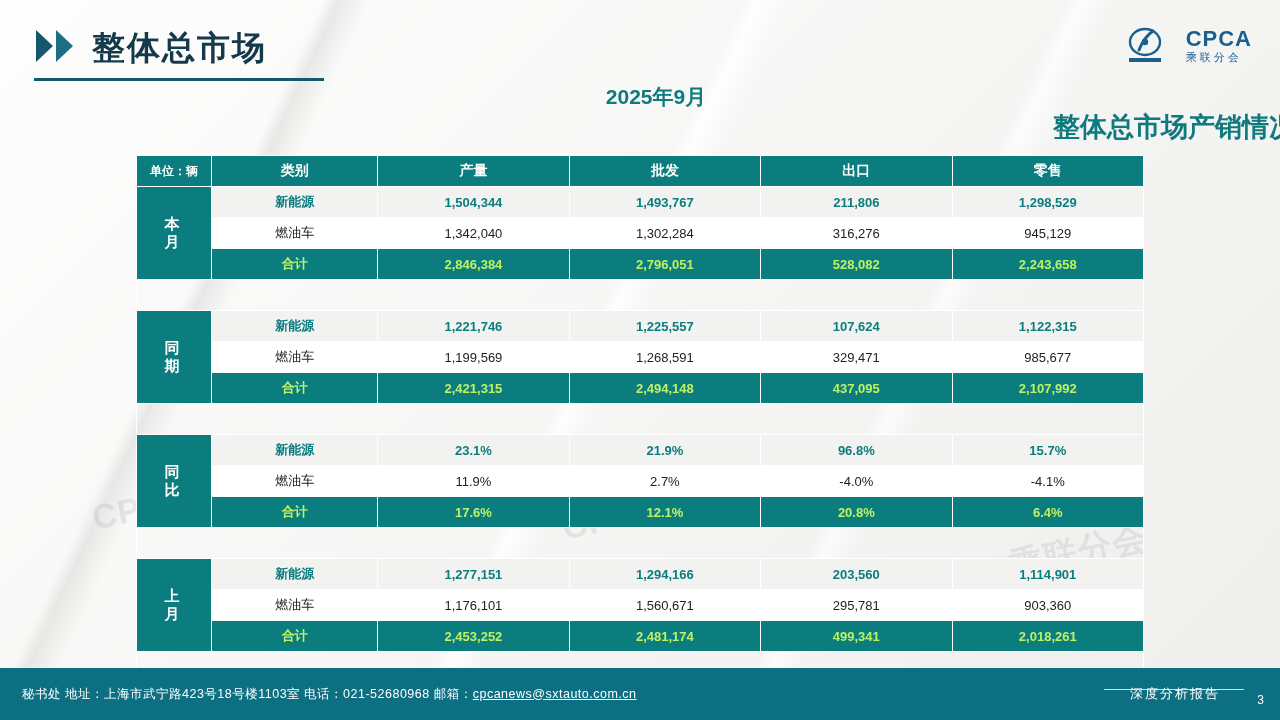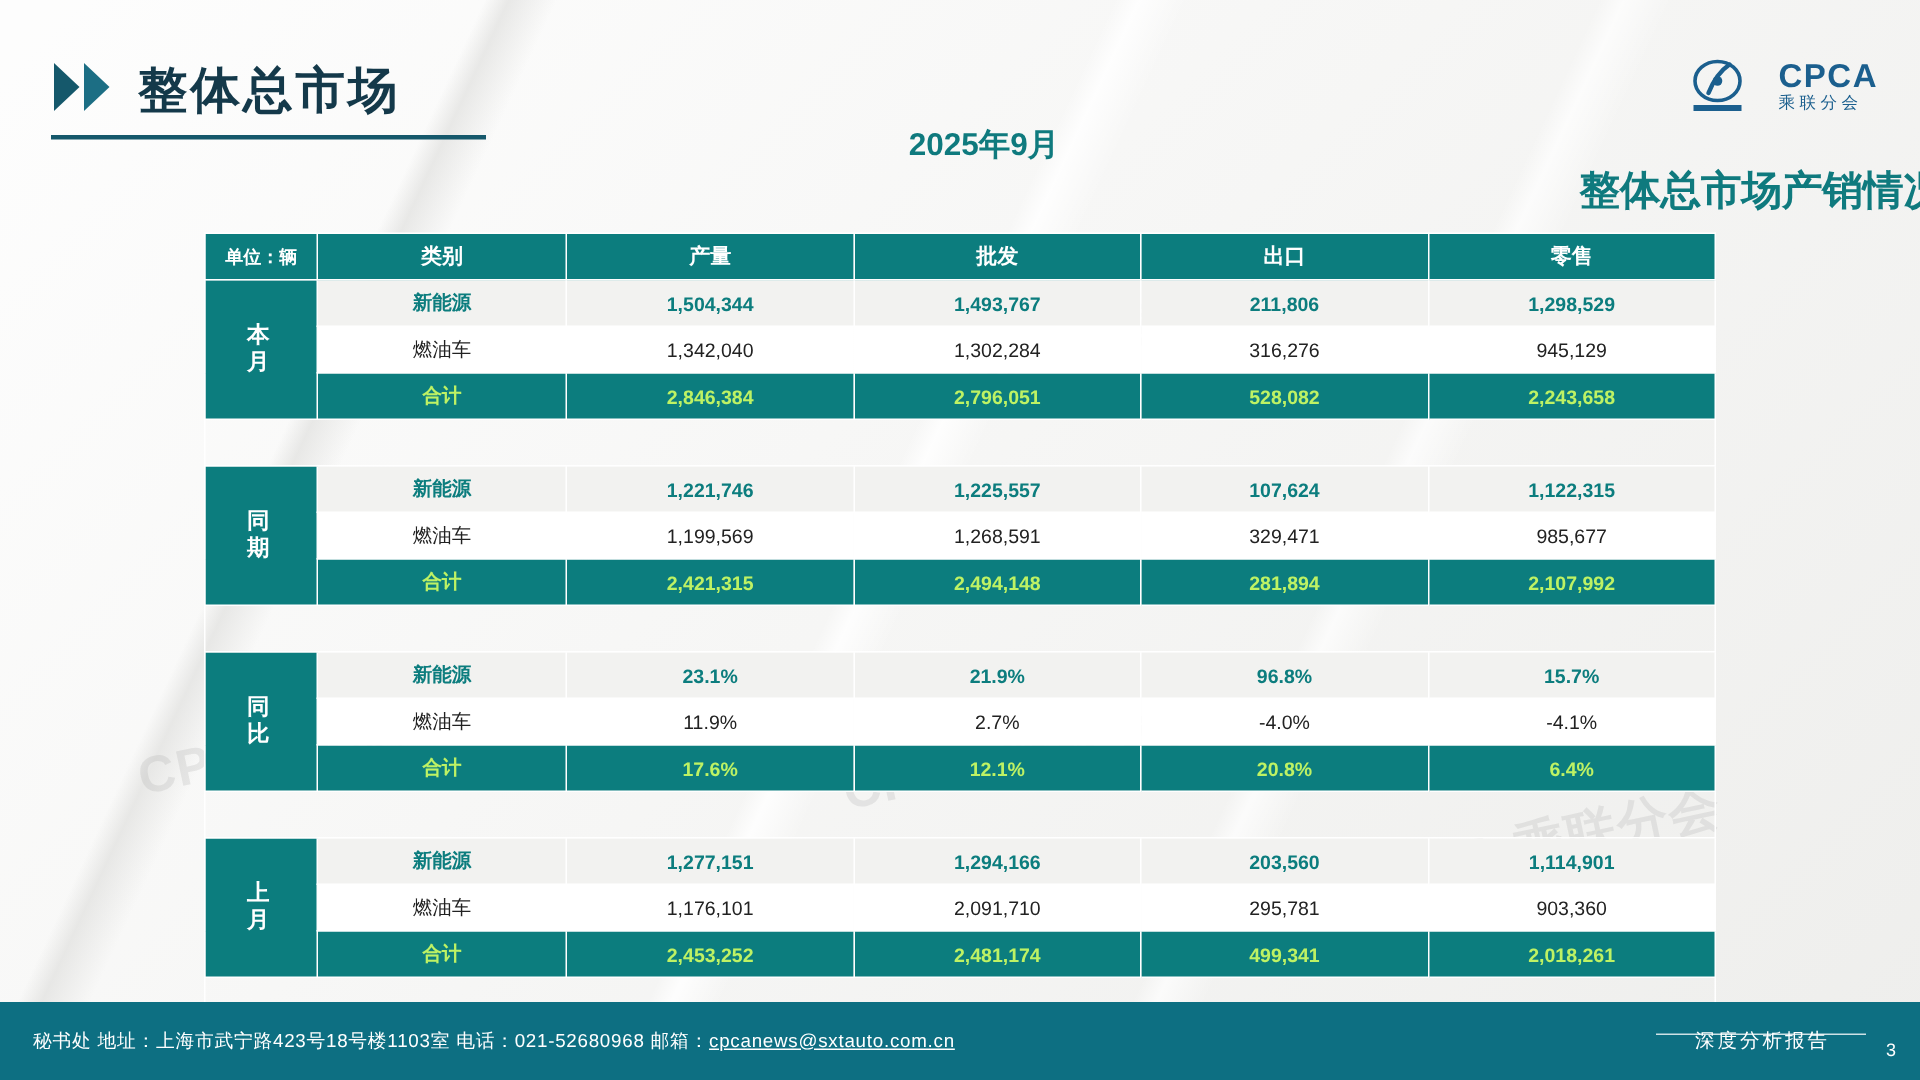--- a/index.html
+++ b/index.html
@@ -29,21 +29,21 @@
     background:
       linear-gradient(115deg, rgba(255,255,255,0) 46%, rgba(255,255,255,0.85) 47%, rgba(255,255,255,0) 49%),
       linear-gradient(115deg, rgba(255,255,255,0) 66%, rgba(255,255,255,0.7) 67%, rgba(255,255,255,0) 69%),
       linear-gradient(115deg, rgba(0,0,0,0) 20%, rgba(220,220,218,0.6) 21%, rgba(0,0,0,0) 23%);
     pointer-events: none;
   }
 
   
   .header {
     position: absolute;
-    top: 12px; left: 0;
+    top: 0; left: 0;
     width: 1274px;
     height: 88px;
   }
   .chevrons {
     position: absolute;
     left: 36px; top: 30px;
     display: flex;
     gap: 3px;
   }
   .chev {
@@ -330,21 +330,21 @@
           <td class="cat">燃油车</td>
           <td class="val">1,199,569</td>
           <td class="val">1,268,591</td>
           <td class="val">329,471</td>
           <td class="val">985,677</td>
         </tr>
         <tr class="row-total">
           <td class="cat">合计</td>
           <td class="val">2,421,315</td>
           <td class="val">2,494,148</td>
-          <td class="val">281,894</td>
+          <td class="val">437,095</td>
           <td class="val">2,107,992</td>
         </tr>
         <tr class="group-gap">
           <td colspan="6"></td>
         </tr>
         <tr class="row-nev">
           <td class="grp" rowspan="3"><span>同</span><br><span>比</span></td>
           <td class="cat">新能源</td>
           <td class="val">23.1%</td>
           <td class="val">21.9%</td>
@@ -372,21 +372,21 @@
           <td class="grp" rowspan="3"><span>上</span><br><span>月</span></td>
           <td class="cat">新能源</td>
           <td class="val">1,277,151</td>
           <td class="val">1,294,166</td>
           <td class="val">203,560</td>
           <td class="val">1,114,901</td>
         </tr>
         <tr class="row-ice">
           <td class="cat">燃油车</td>
           <td class="val">1,176,101</td>
-          <td class="val">2,091,710</td>
+          <td class="val">1,560,671</td>
           <td class="val">295,781</td>
           <td class="val">903,360</td>
         </tr>
         <tr class="row-total">
           <td class="cat">合计</td>
           <td class="val">2,453,252</td>
           <td class="val">2,481,174</td>
           <td class="val">499,341</td>
           <td class="val">2,018,261</td>
         </tr>

